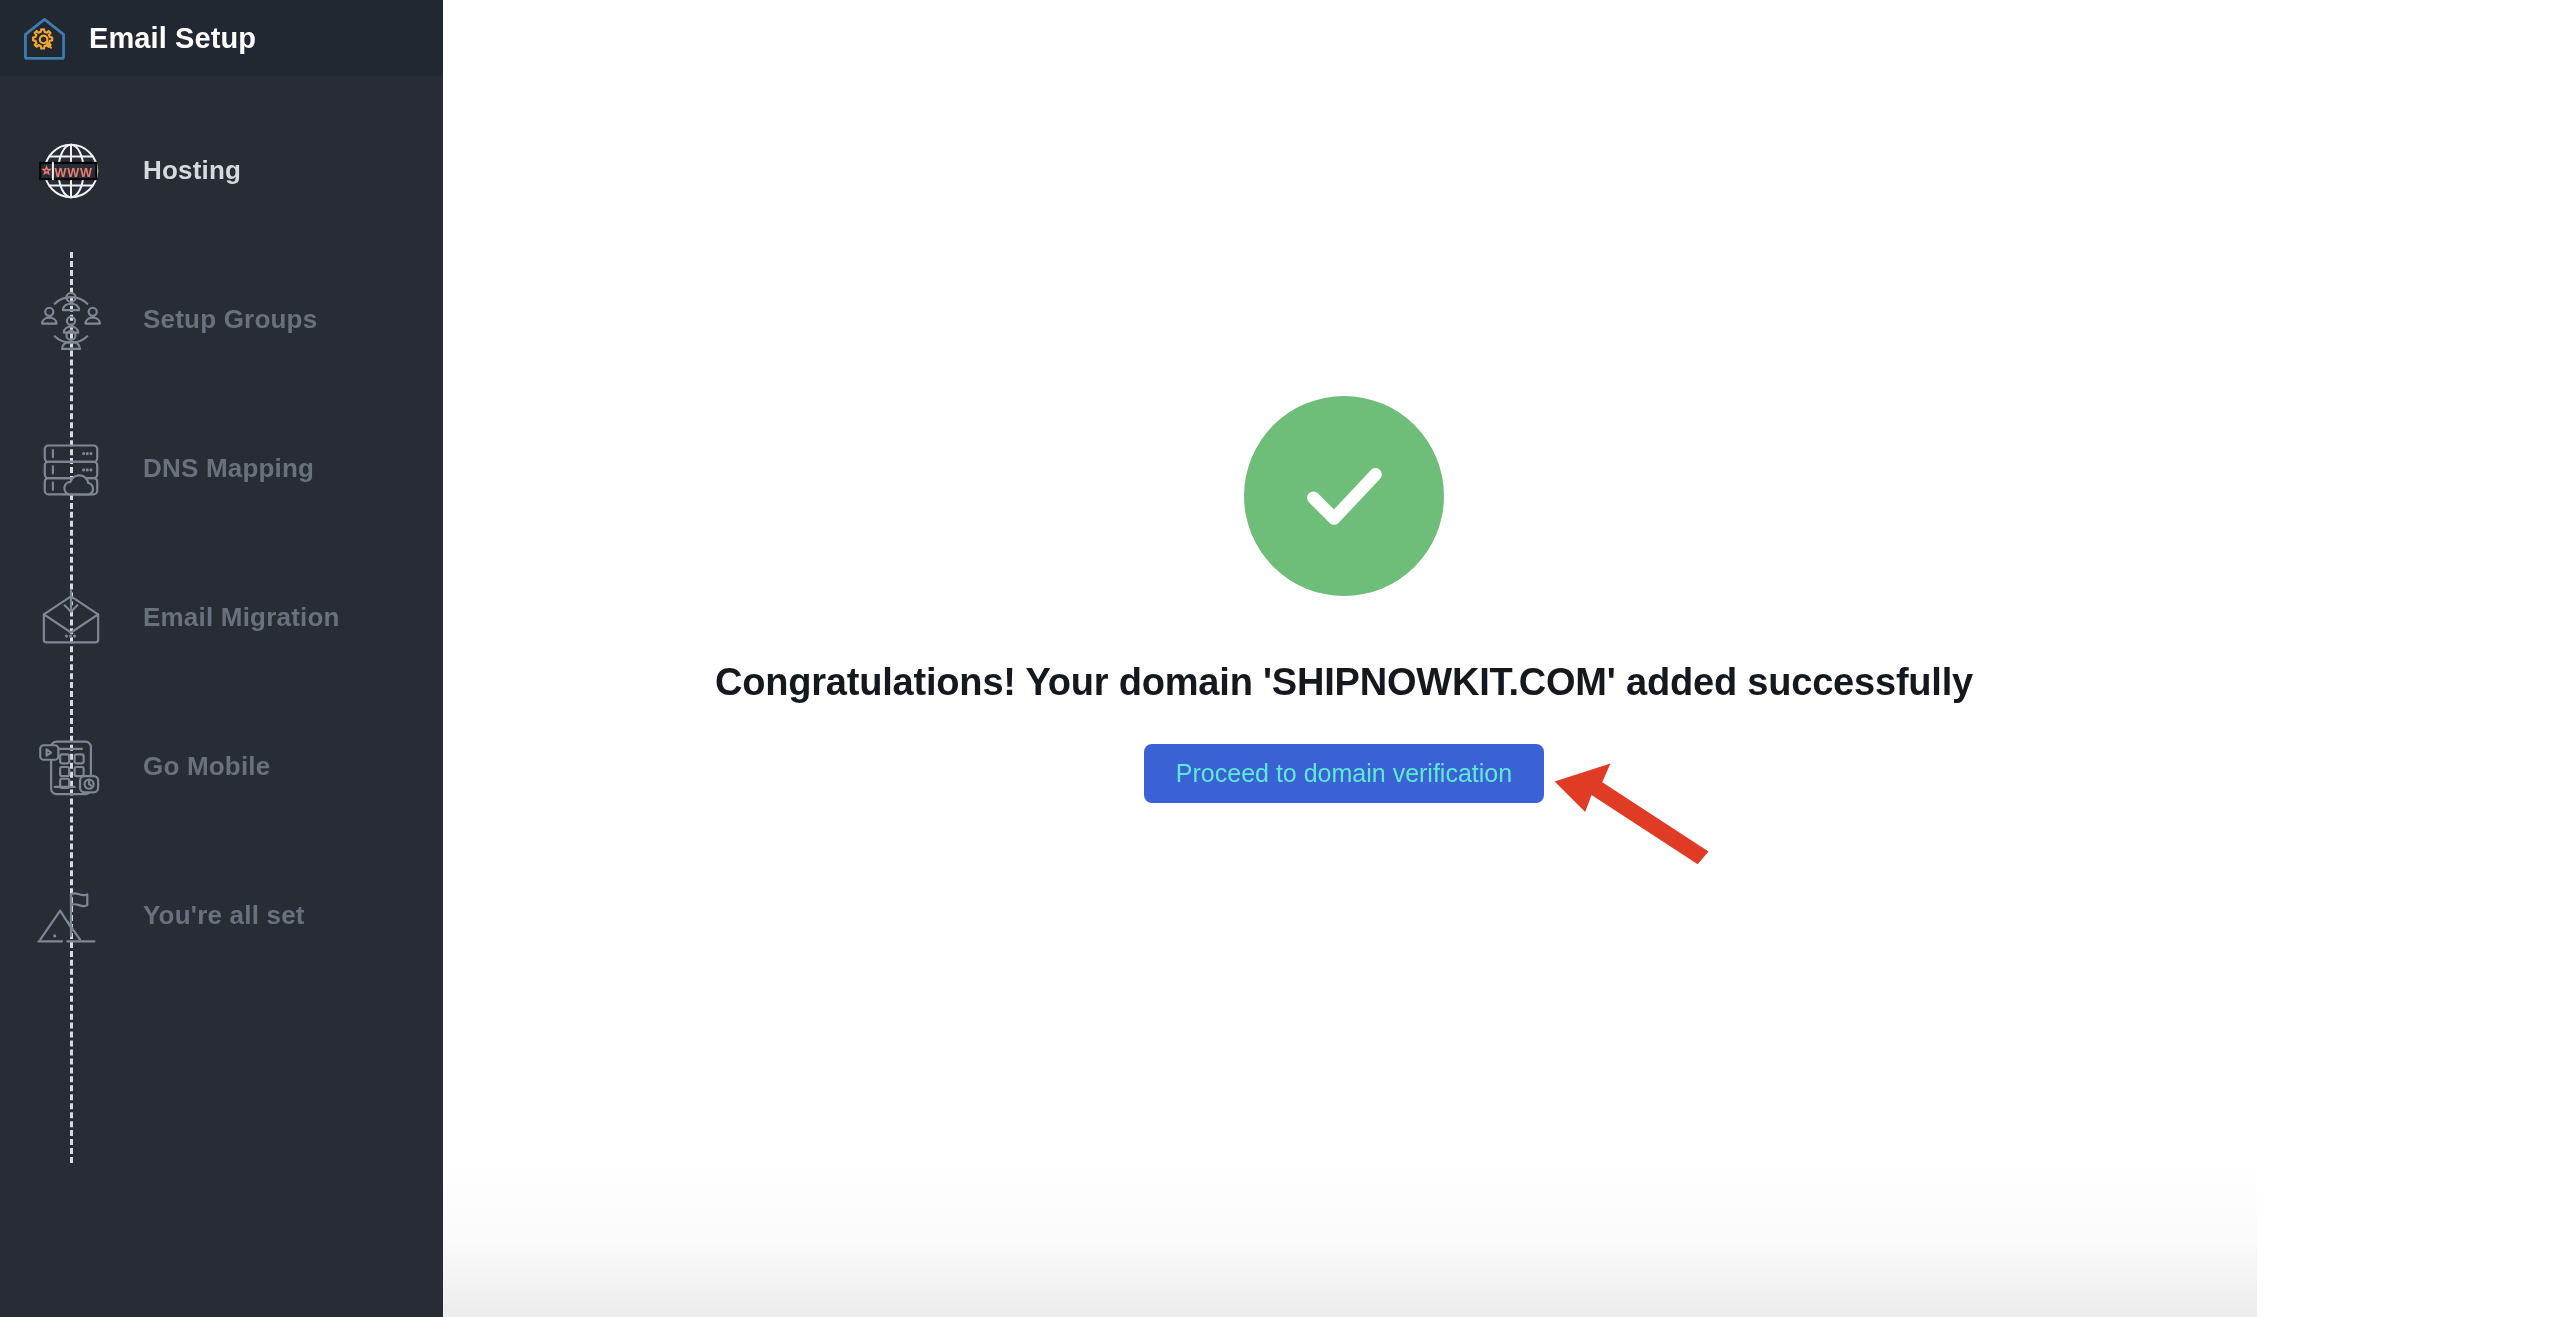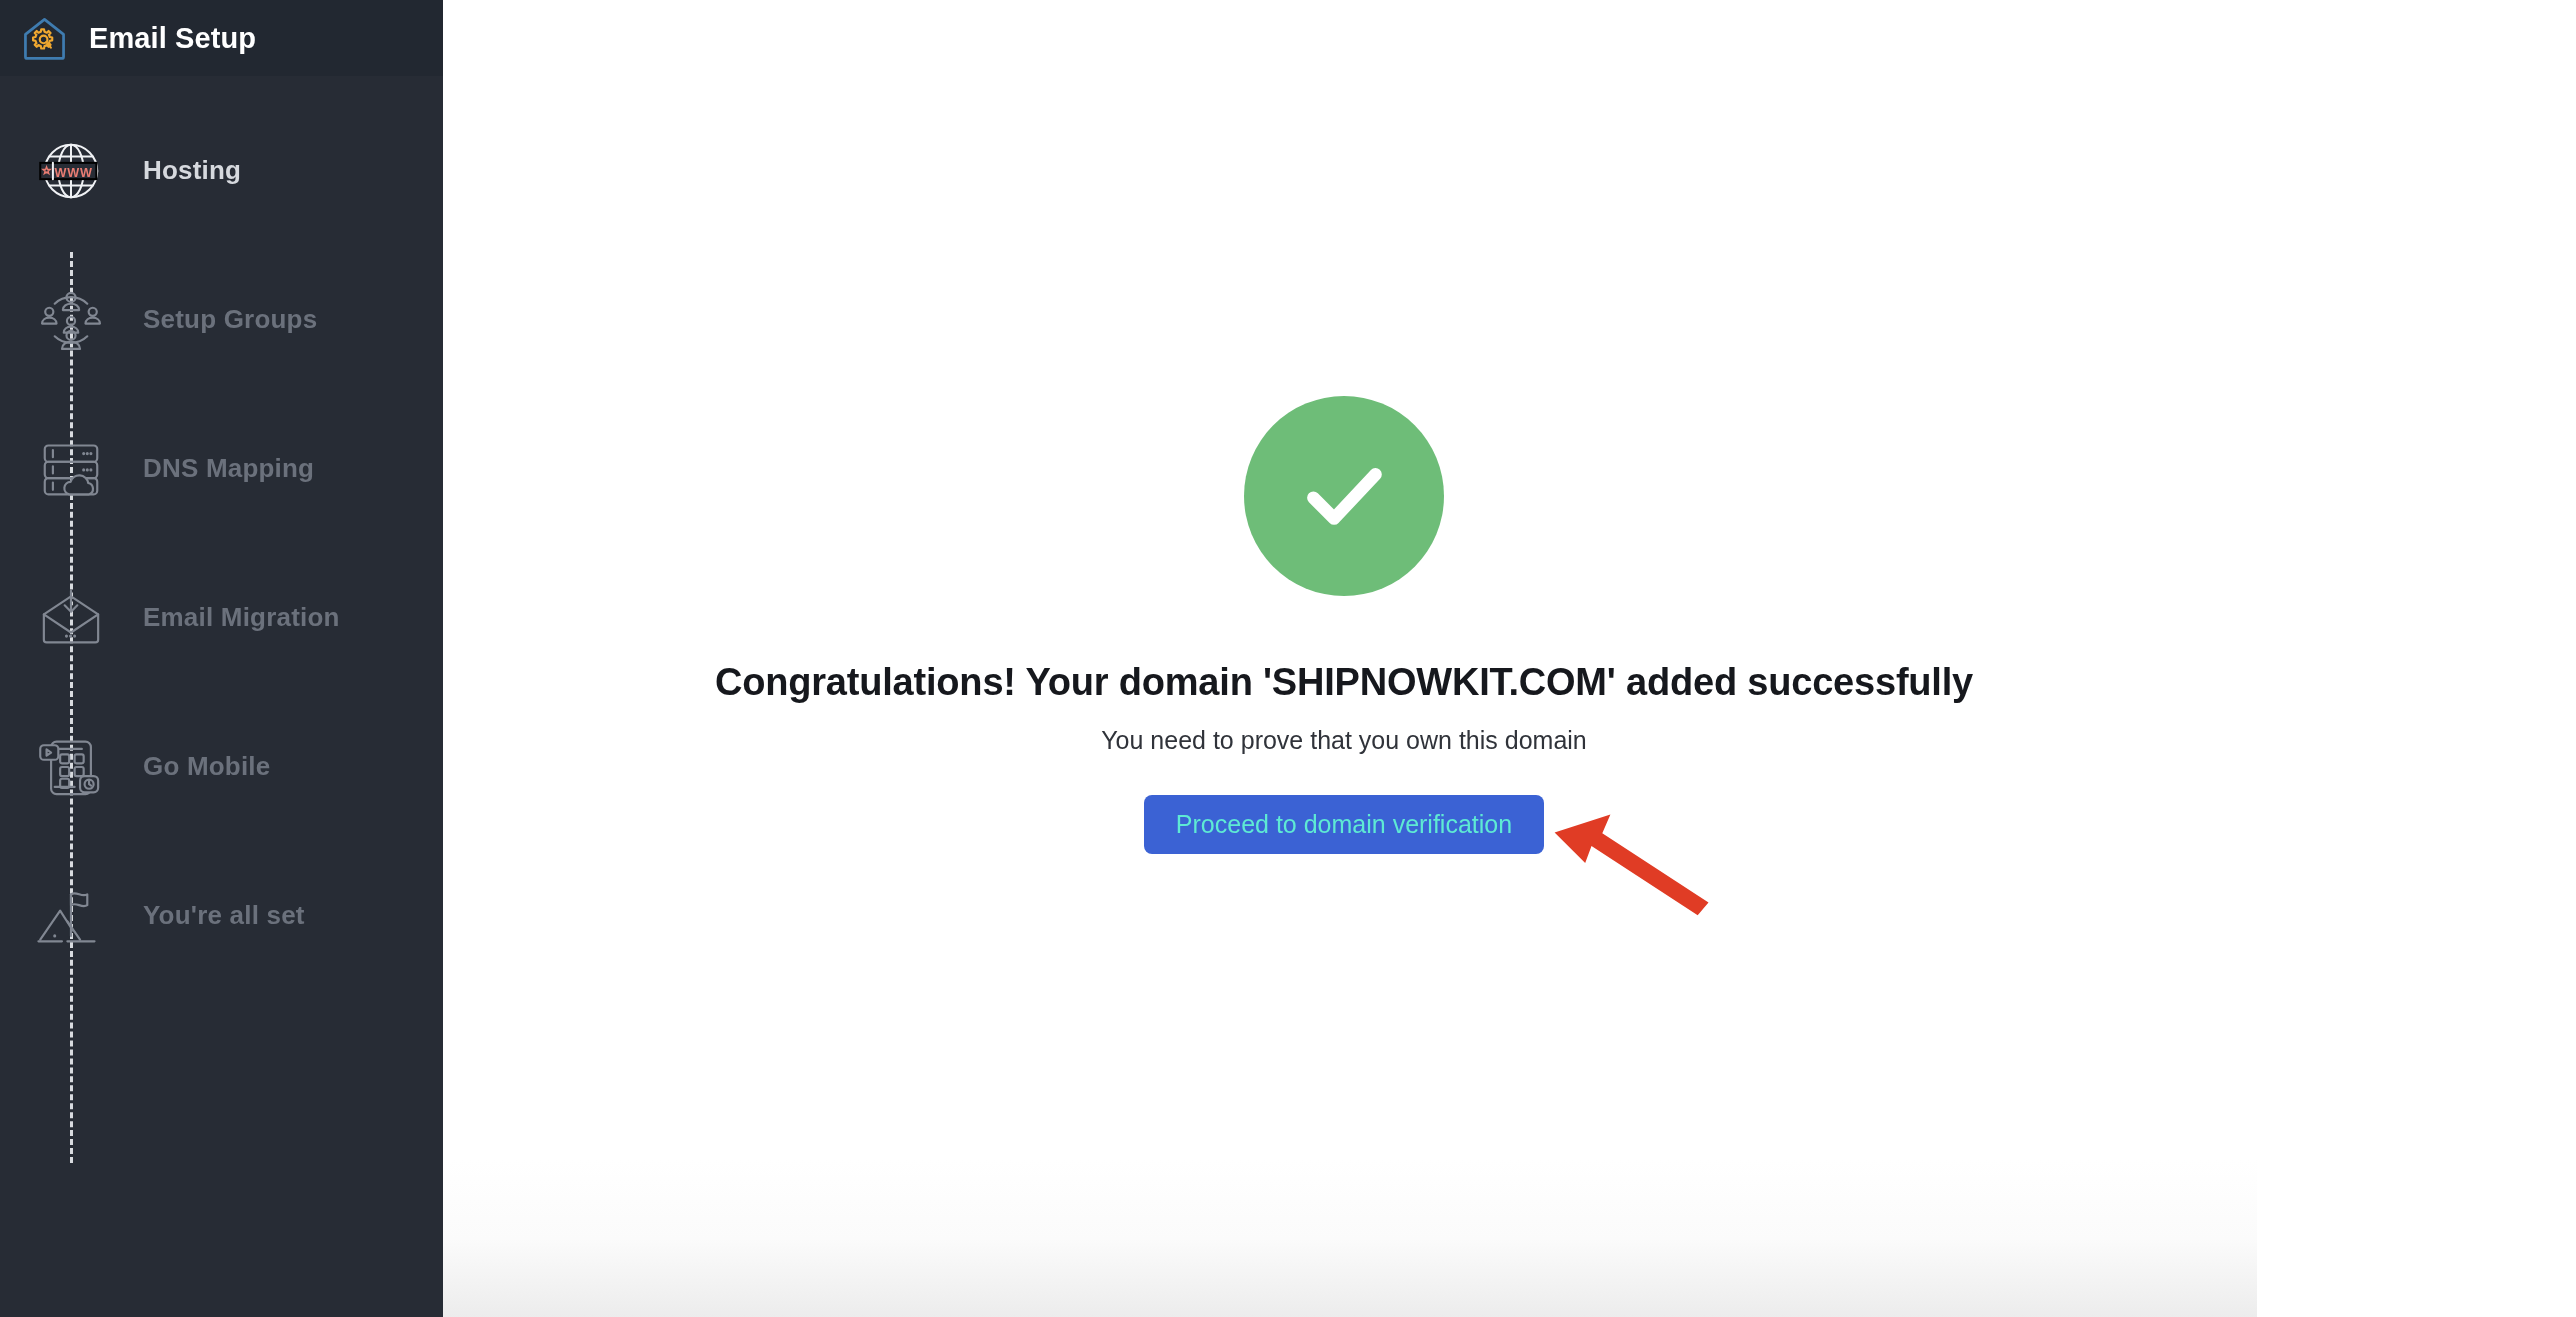--- a/index.html
+++ b/index.html
@@ -316,21 +316,20 @@
     <div class="content">
       <div class="success-panel">
 
         <div class="check-circle">
           <svg viewBox="0 0 120 120" fill="none" xmlns="http://www.w3.org/2000/svg">
             <path d="M26 62 L49 85 L95 36" stroke="#ffffff" stroke-width="14" stroke-linecap="round" stroke-linejoin="round"></path>
           </svg>
         </div>
 
         <div class="success-title">Congratulations! Your domain 'SHIPNOWKIT.COM' added successfully</div>
-        <div class="success-sub">You need to prove that you own this domain</div>
 
         <div class="cta-row">
           <button class="cta-button">Proceed to domain verification</button>
           <span class="annotation-arrow">
             <svg viewBox="0 0 200 120" xmlns="http://www.w3.org/2000/svg">
               <path d="M4 26 L66 6 L57 27 L175 104 L163 118 L45 41 L38 60 Z" fill="#e03c25"></path>
             </svg>
           </span>
         </div>
 

